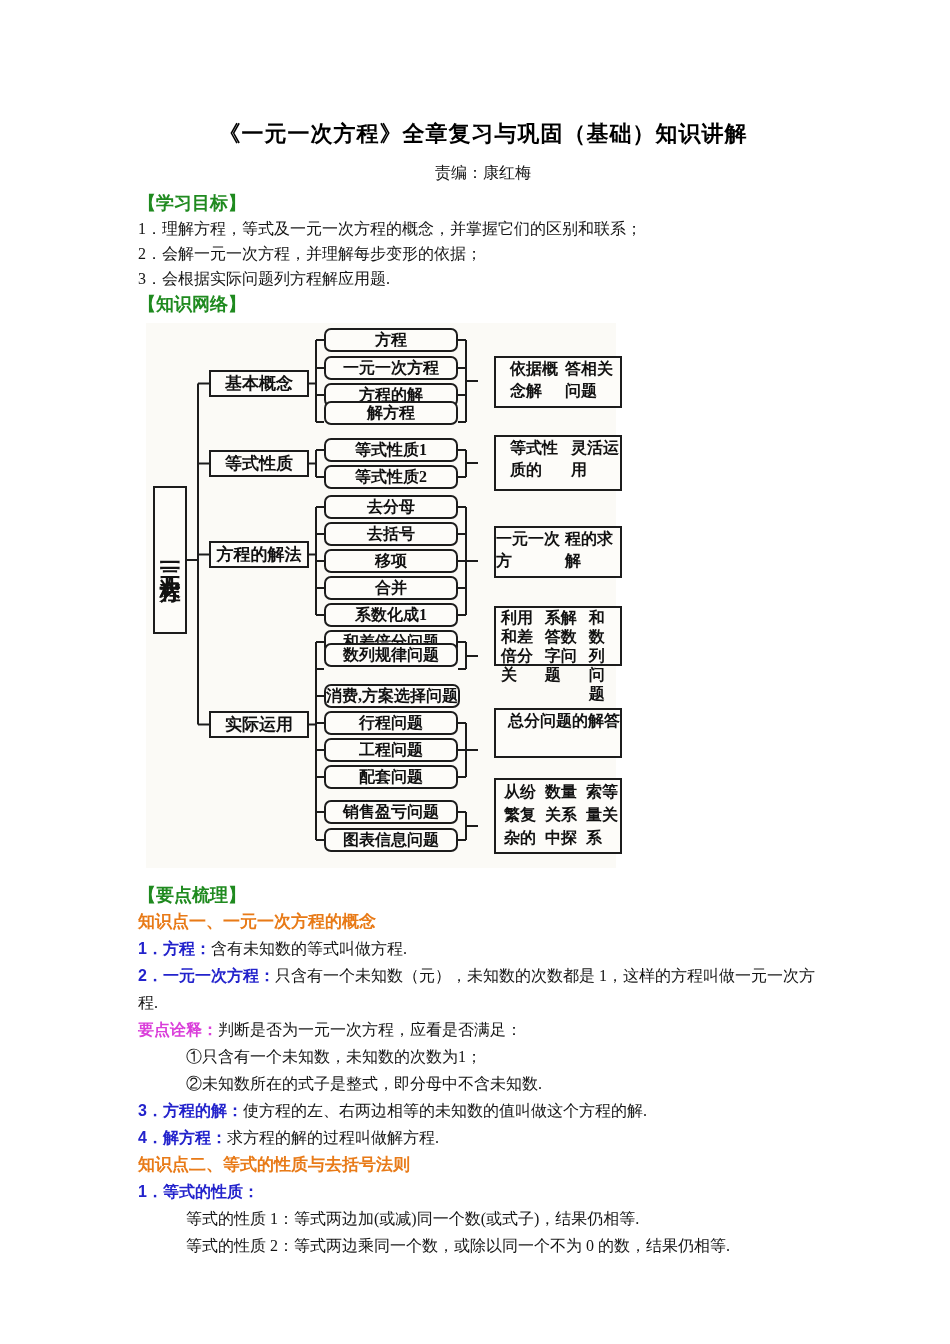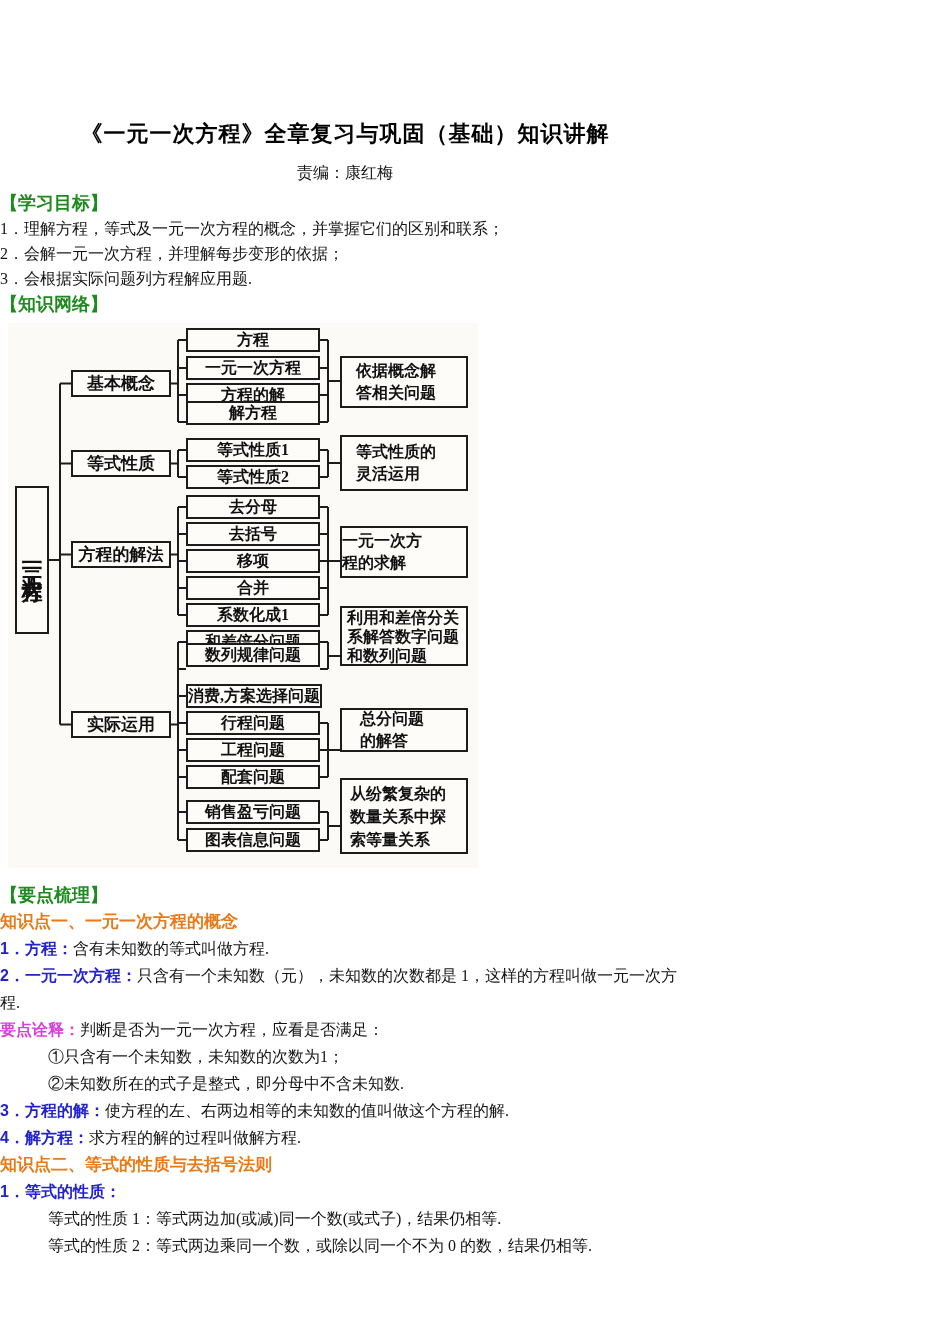--- a/index.html
+++ b/index.html
@@ -4,21 +4,21 @@
 <style>
   * { box-sizing: border-box; }
   html, body { margin: 0; padding: 0; }
   body {
     width: 950px; height: 1344px;
     background: #ffffff;
     color: #141414;
     font-family: "Liberation Serif", serif;
     overflow: hidden;
   }
-  .content { width: 690px; padding-top: 118px; }
+  .content { width: 690px; margin-left: 138px; padding-top: 118px; }
 
   .title {
     font-family: "Liberation Sans", sans-serif;
     font-weight: bold; font-size: 22px; line-height: 32px;
     text-align: center; margin: 0 0 12px 0; letter-spacing: 1px;
     color: #000;
   }
   .subtitle { font-size: 16px; line-height: 22px; text-align: center; margin: 0 0 6px 0; }
 
   .sec-header {
@@ -53,24 +53,24 @@
   }
   .diagram svg { position: absolute; left: 0; top: 0; }
   .nd {
     position: absolute;
     border: 2px solid #1c1c1c;
     background: #fdfcf9;
     display: flex; align-items: center; justify-content: center;
     color: #111;
   }
   .branch { left: 63px; width: 100px; height: 27px; font-size: 17px; }
-  .mid    { left: 178px; width: 134px; height: 24px; font-size: 16px; }
+  .mid    { left: 178px; width: 134px; height: 24px; font-size: 16px; border-radius: 7px; }
   .out    {
-    left: 332px; width: 128px; font-size: 16px;
-    flex-direction: column; align-items: flex-start; justify-content: center;
+    left: 348px; width: 128px; font-size: 16px;
+    flex-direction: row; align-items: flex-start; justify-content: center;
     line-height: 22px;
   }
   .vtext {
     writing-mode: vertical-rl; text-orientation: upright;
     font-size: 21px; letter-spacing: 3px; line-height: 30px;
   }
 </style>
 </head>
 <body>
 
@@ -145,21 +145,21 @@
     </div>
     <div class="nd out" style="top:203px;height:52px;padding-left:0">
       <span>一元一次方</span>
       <span>程的求解</span>
     </div>
     <div class="nd out" style="top:283px;height:60px;padding-left:5px;line-height:19px">
       <span>利用和差倍分关</span>
       <span>系解答数字问题</span>
       <span>和数列问题</span>
     </div>
-    <div class="nd out" style="top:385px;height:44px;padding-left:18px">
+    <div class="nd out" style="top:385px;height:50px;padding-left:12px">
       <span>总分问题</span>
       <span>的解答</span>
     </div>
     <div class="nd out" style="top:455px;height:76px;padding-left:8px;line-height:23px">
       <span>从纷繁复杂的</span>
       <span>数量关系中探</span>
       <span>索等量关系</span>
     </div>
   </div>
 

